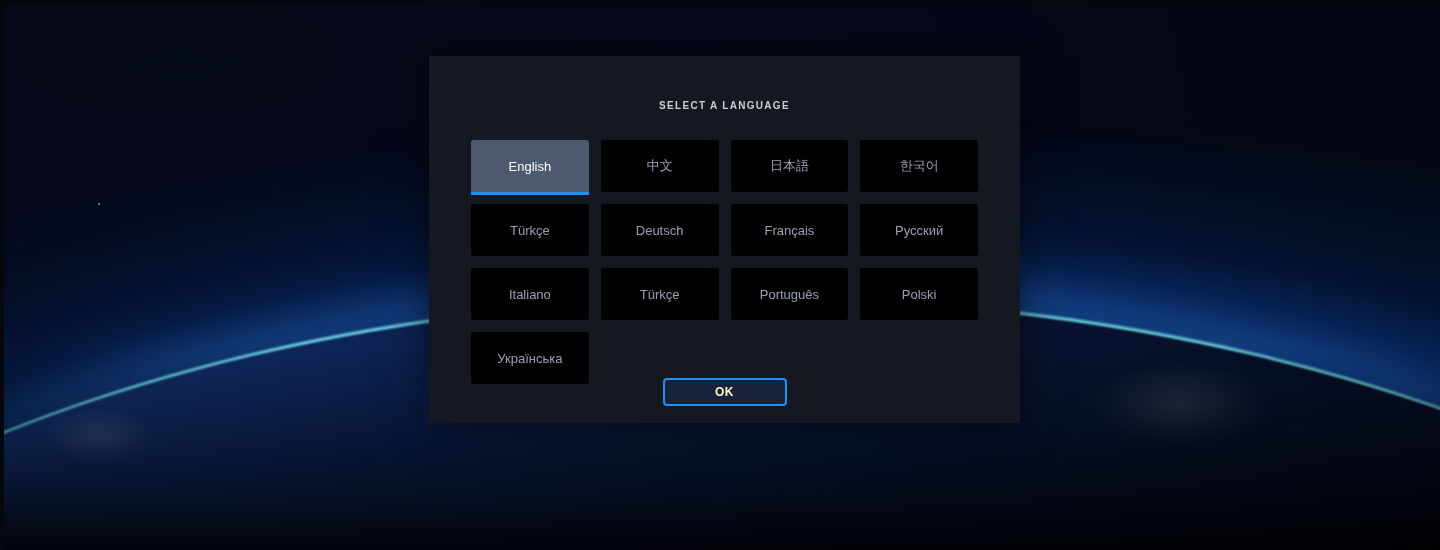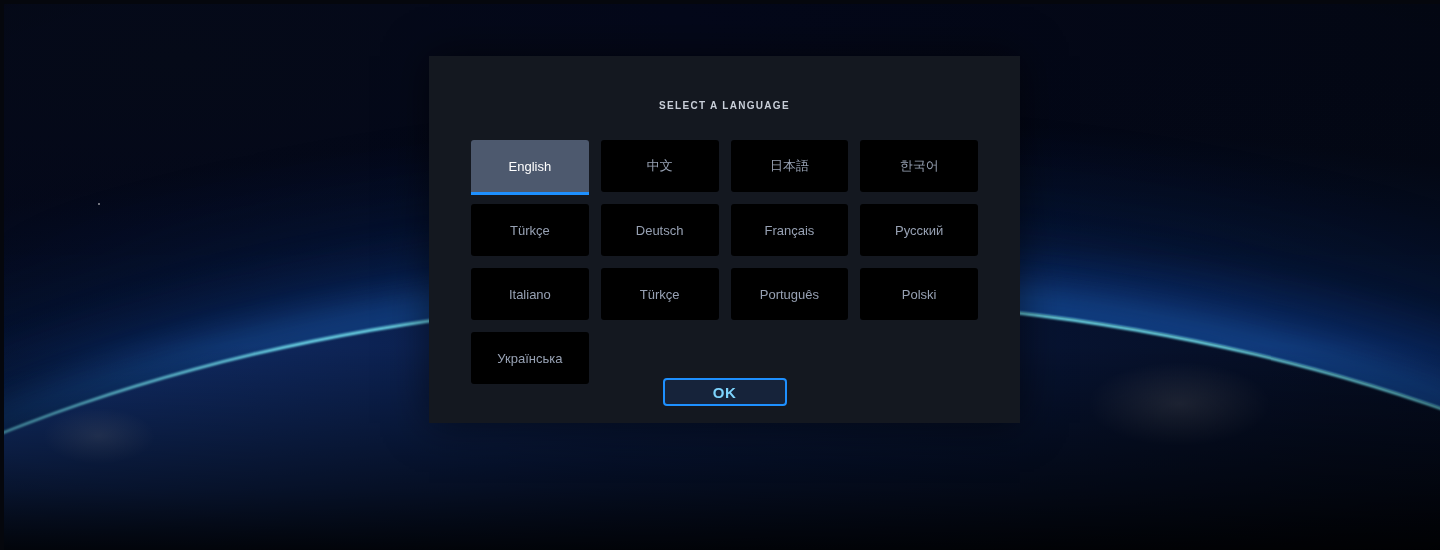--- a/index.html
+++ b/index.html
@@ -235,22 +235,22 @@
     top: 320px;
     display: flex;
     justify-content: center;
   }
   .ok-btn {
     width: 124px;
     height: 28px;
     background: #16233a;
     border: 2px solid #1e90ff;
     border-radius: 4px;
-    color: #7dd3fc;
-    font-size: 15px;
+    color: #fef9c3;
+    font-size: 12px;
     font-weight: bold;
     letter-spacing: 0.6px;
     cursor: pointer;
     font-family: "Liberation Sans", "DejaVu Sans", sans-serif;
     display: flex;
     align-items: center;
     justify-content: center;
   }
 </style>
 </head>

